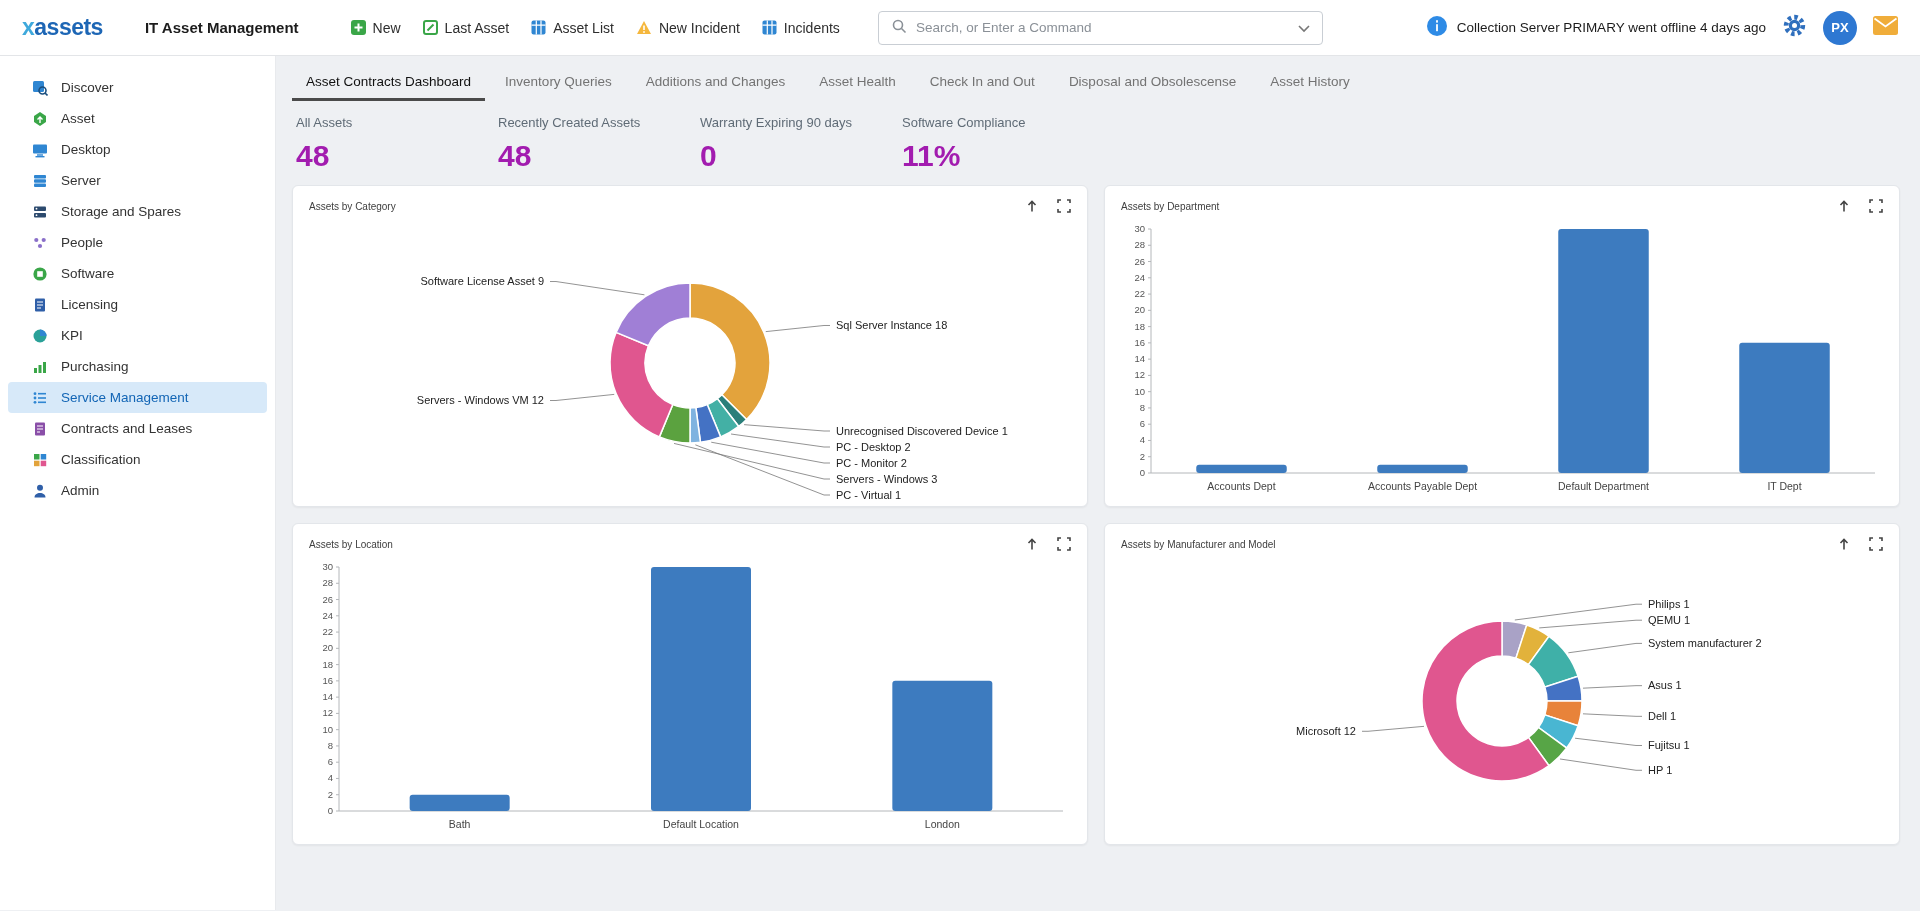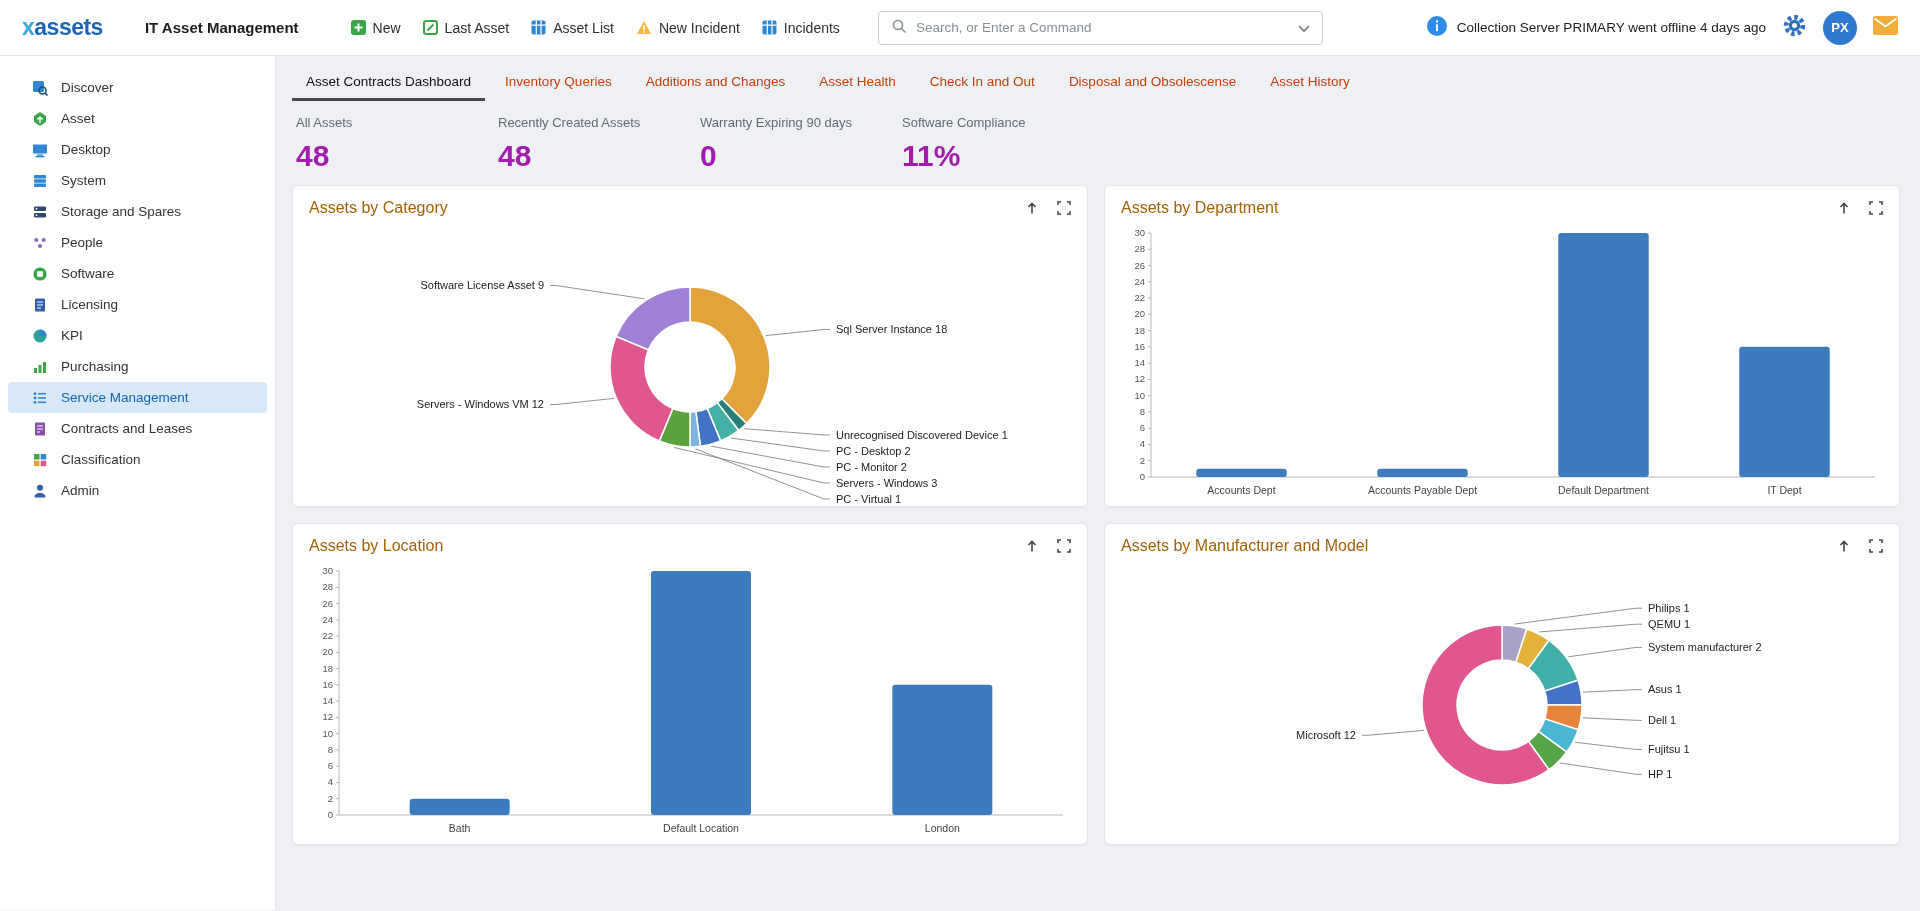--- a/index.html
+++ b/index.html
@@ -24,34 +24,34 @@
   
   .layout{display:flex;height:854px;}
   .sidebar{width:276px;background:#fff;border-right:1px solid #e8eaed;padding-top:16px;flex-shrink:0;}
   .side-item{display:flex;align-items:center;gap:13px;height:31px;padding:0 10px 0 24px;font-size:13.5px;color:#333;cursor:pointer;border-radius:4px;margin:0 8px;}
   .side-item svg{flex-shrink:0;display:block;}
   .side-item.selected{background:#d7e9f9;color:#1265b5;}
   .main{flex:1;padding:6px 20px 0 16px;overflow:hidden;}
 
   
   .tabs{display:flex;gap:6px;}
-  .tab{padding:12px 14px 9px;font-size:13.5px;color:#c2410c;cursor:pointer;border-bottom:3px solid transparent;white-space:nowrap;}
+  .tab{padding:12px 14px 9px;font-size:13.5px;color:#737373;cursor:pointer;border-bottom:3px solid transparent;white-space:nowrap;}
   .tab.active{color:#111;border-bottom-color:#4a4a4a;}
 
   
   .stats{display:flex;margin:14px 0 12px 4px;}
   .stat{width:202px;}
   .stat .lbl{font-size:13px;color:#5f6b76;margin-bottom:9px;white-space:nowrap;}
   .stat .val{font-size:30px;font-weight:bold;color:#a21caf;}
 
   
   .grid{display:grid;grid-template-columns:1fr 1fr;gap:16px;}
   .card{background:#fff;border:1px solid #e3e6ea;border-radius:6px;box-shadow:0 1px 2px rgba(0,0,0,0.05);height:322px;display:flex;flex-direction:column;overflow:hidden;}
   .card-head{display:flex;align-items:center;padding:13px 16px 4px;}
-  .card-title{font-size:16px;color:#a16207;}
+  .card-title{font-size:10px;color:#404040;}
   .card-icons{margin-left:auto;display:flex;gap:18px;align-items:center;}
   .card-icons span{cursor:pointer;display:flex;}
   .chart-body{flex:1;position:relative;}
   .chart-body svg{position:absolute;left:0;top:0;}
 </style>
 </head>
 <body>
 
 <header class="topbar">
   <div class="logo">
@@ -176,21 +176,21 @@
       <span>Desktop</span>
     </div>
     <div class="side-item">
       <span>
           <svg width="16" height="16">
             <rect x="2" y="2" width="12" height="3.4" rx="1" fill="#2f86d2"></rect>
             <rect x="2" y="6.3" width="12" height="3.4" rx="1" fill="#2f86d2"></rect>
             <rect x="2" y="10.6" width="12" height="3.4" rx="1" fill="#2f86d2"></rect>
           </svg>
         </span>
-      <span>System</span>
+      <span>Server</span>
     </div>
     <div class="side-item">
       <span>
           <svg width="16" height="16">
             <rect x="2" y="2.5" width="12" height="4.5" rx="1" fill="#2c4a6e"></rect>
             <rect x="2" y="9" width="12" height="4.5" rx="1" fill="#2c4a6e"></rect>
             <circle cx="4.5" cy="4.7" r="0.9" fill="#fff"></circle>
             <circle cx="4.5" cy="11.2" r="0.9" fill="#fff"></circle>
           </svg>
         </span>

